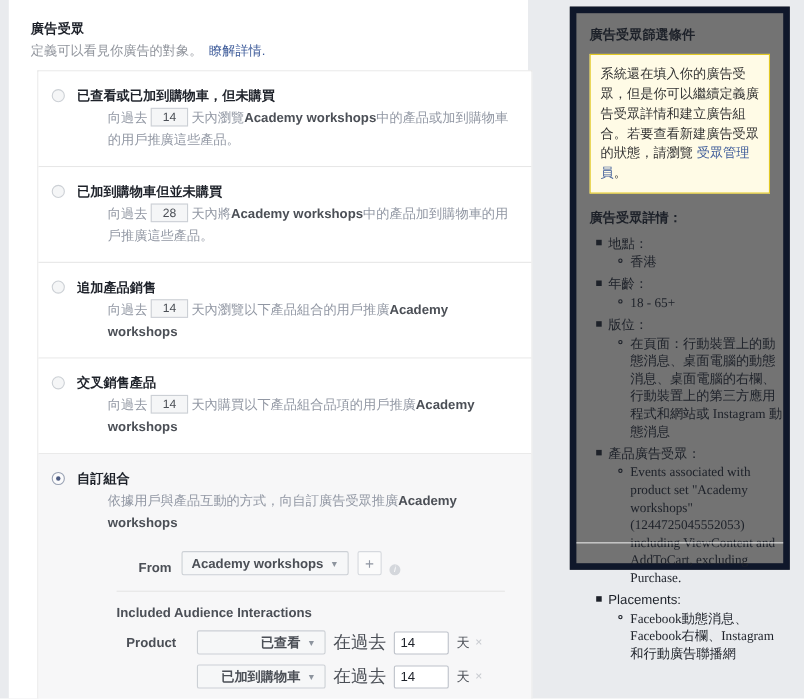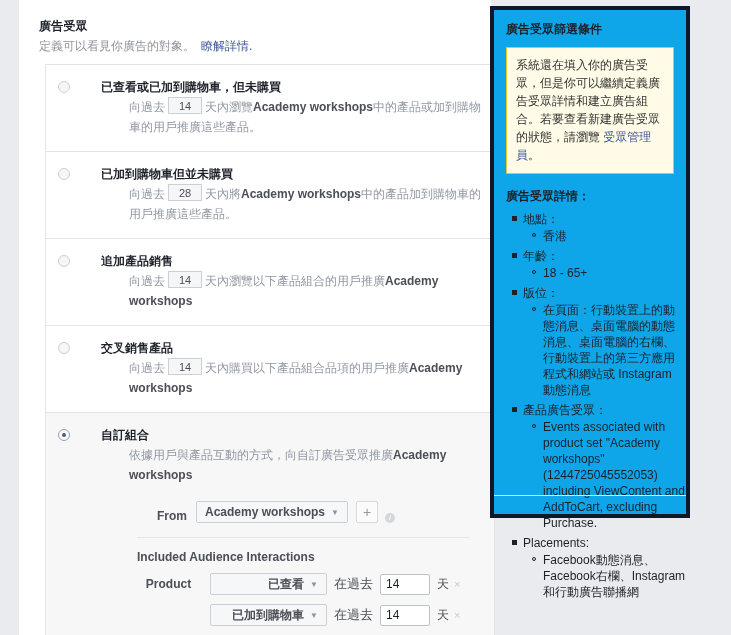--- a/index.html
+++ b/index.html
@@ -18,21 +18,21 @@
   }
   .page {
     position: relative;
     width: 731px;
     height: 635px;
   }
 
   
   .main-panel {
     position: absolute;
-    left: 19px;
+    left: 8px;
     top: 0;
     width: 472px;
     height: 635px;
     background: #ffffff;
     box-sizing: border-box;
   }
   .section-head {
     padding: 18px 20px 0 20px;
   }
   .section-title {
@@ -65,21 +65,20 @@
     box-sizing: border-box;
     background: #fff;
   }
   .option-row {
     display: flex;
     align-items: flex-start;
     padding: 14px 12px 14px 12px;
     border-bottom: 1px solid #e5e5e5;
     box-sizing: border-box;
     background: #fff;
-    gap: 20px;
   }
   .option-row.selected {
     background: #f7f7f8;
   }
 
   .radio {
     flex: 0 0 auto;
     width: 12px;
     height: 12px;
     border-radius: 50%;
@@ -230,21 +229,21 @@
     padding-right: 10px;
     box-sizing: border-box;
   }
   .field-label.blank { visibility: hidden; }
   .sel-wide {
     width: 117px;
     justify-content: flex-end;
     padding-left: 24px;
   }
   .between-txt {
-    font-size: 13px;
+    font-size: 16px;
     color: #4b4f56;
     margin: 0 7px;
     white-space: nowrap;
   }
   .num-input {
     width: 50px;
     height: 21px;
     border: 1px solid #bdc1c9;
     background: #fff;
     color: #1d2129;
@@ -273,26 +272,26 @@
     color: #3b5998;
     text-decoration: none;
     font-weight: normal;
     text-align: center;
   }
   .add-wrap { padding-left: 73px; }
 
   
   .sidebar {
     position: absolute;
-    left: 490px;
+    left: 518px;
     top: 6px;
     width: 200px;
     height: 512px;
-    background: #0ea5e9;
-    border: 4px solid #0f172a;
+    background: #737373;
+    border: 6px solid #0f172a;
     box-sizing: border-box;
   }
   .sb-title {
     font-size: 12px;
     font-weight: bold;
     color: #1d2129;
     padding: 11px 12px 0 12px;
   }
   .callout {
     margin: 9px 12px 0 12px;
@@ -331,20 +330,21 @@
     left: -11px;
     top: 5px;
     width: 5px;
     height: 5px;
     background: #1d2129;
   }
   ul.lvl2 {
     margin: 1px 0 4px 0;
     padding-left: 20px;
     list-style: none;
+    font-family: Liberation Serif, serif;
   }
   ul.lvl2 > li {
     position: relative;
     font-size: 12px;
     color: #1d2129;
     line-height: 16px;
     margin-bottom: 1px;
   }
   ul.lvl2 > li > .bullet2 {
     position: absolute;

